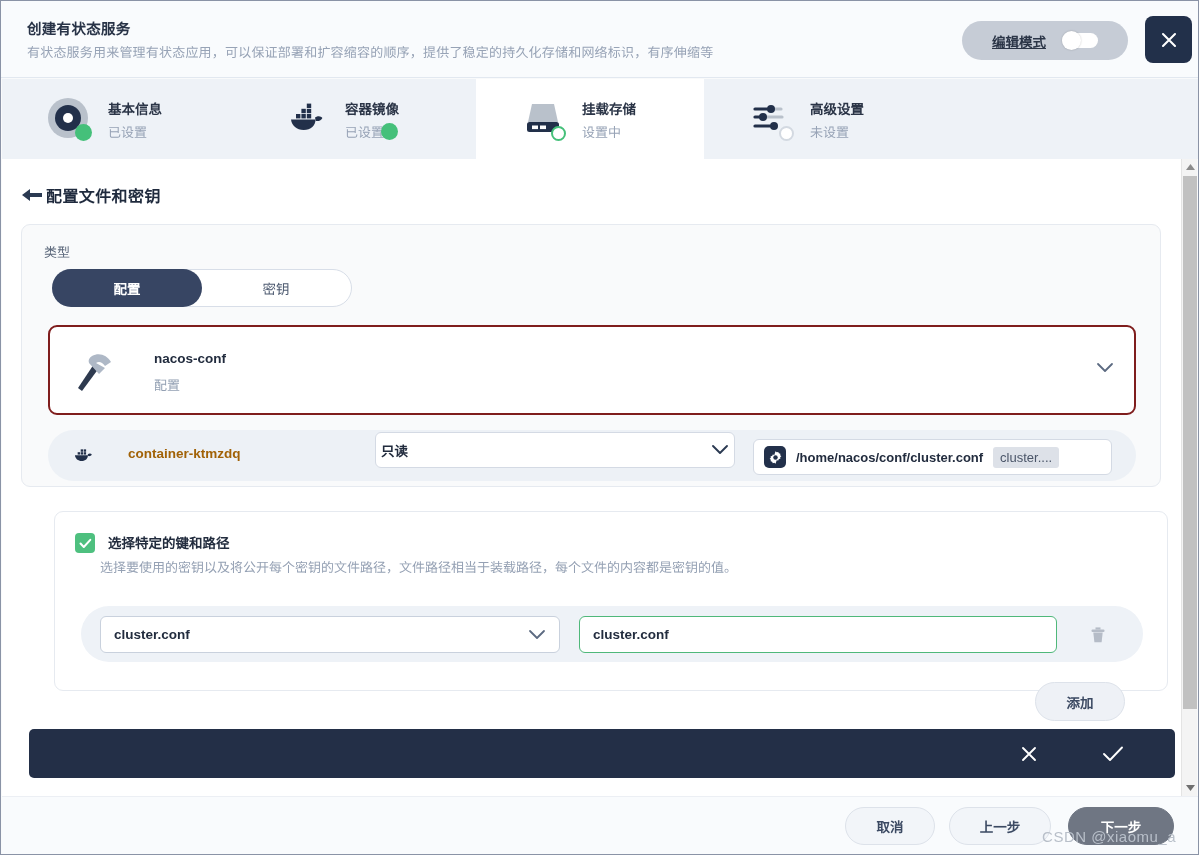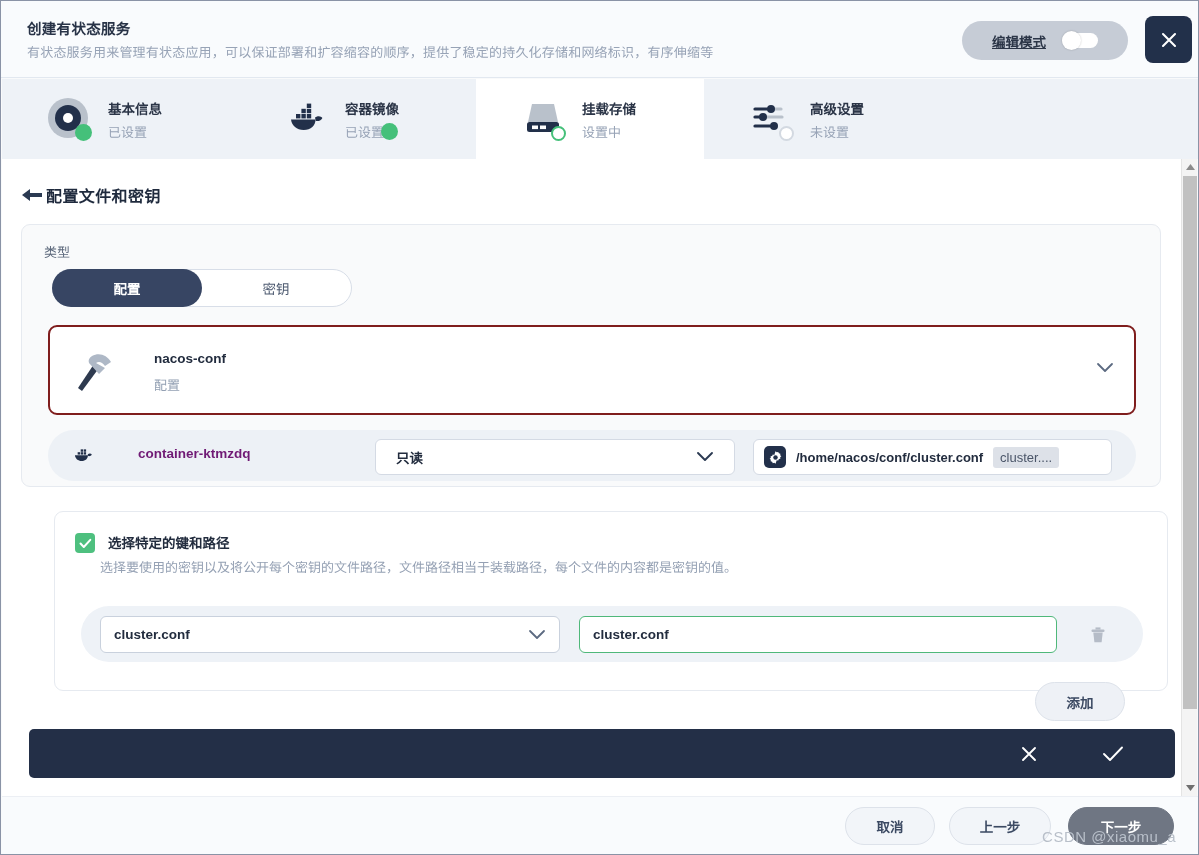--- a/index.html
+++ b/index.html
@@ -265,32 +265,32 @@
     position: absolute;
     left: 26px; top: 205px;
     width: 1088px; height: 51px;
     background: #edf1f6;
     border-radius: 26px;
     box-sizing: border-box;
   }
   .docker-ic { position: absolute; left: 26px; top: 17px; width: 22px; height: 17px; }
   .container-name {
     position: absolute; left: 80px; top: 16px;
-    font-size: 13.5px; font-weight: bold; color: #701a75; margin-left: 10px;
+    font-size: 13.5px; font-weight: bold; color: #a16207;
   }
   .select-box {
     position: absolute;
-    left: 327px; top: 9px;
+    left: 327px; top: 2px;
     width: 360px; height: 36px;
     background: #ffffff;
     border: 1px solid #d4dae4;
     border-radius: 6px;
     box-sizing: border-box;
     display: flex; align-items: center;
-    padding: 0 20px;
+    padding: 0 5px;
     cursor: pointer;
   }
   .select-value { font-size: 13.5px; color: #222c3e; font-weight: bold; flex: 1; }
   .path-box {
     position: absolute;
     left: 705px; top: 9px;
     width: 359px; height: 36px;
     background: #ffffff;
     border: 1px solid #d4dae4;
     border-radius: 6px;

